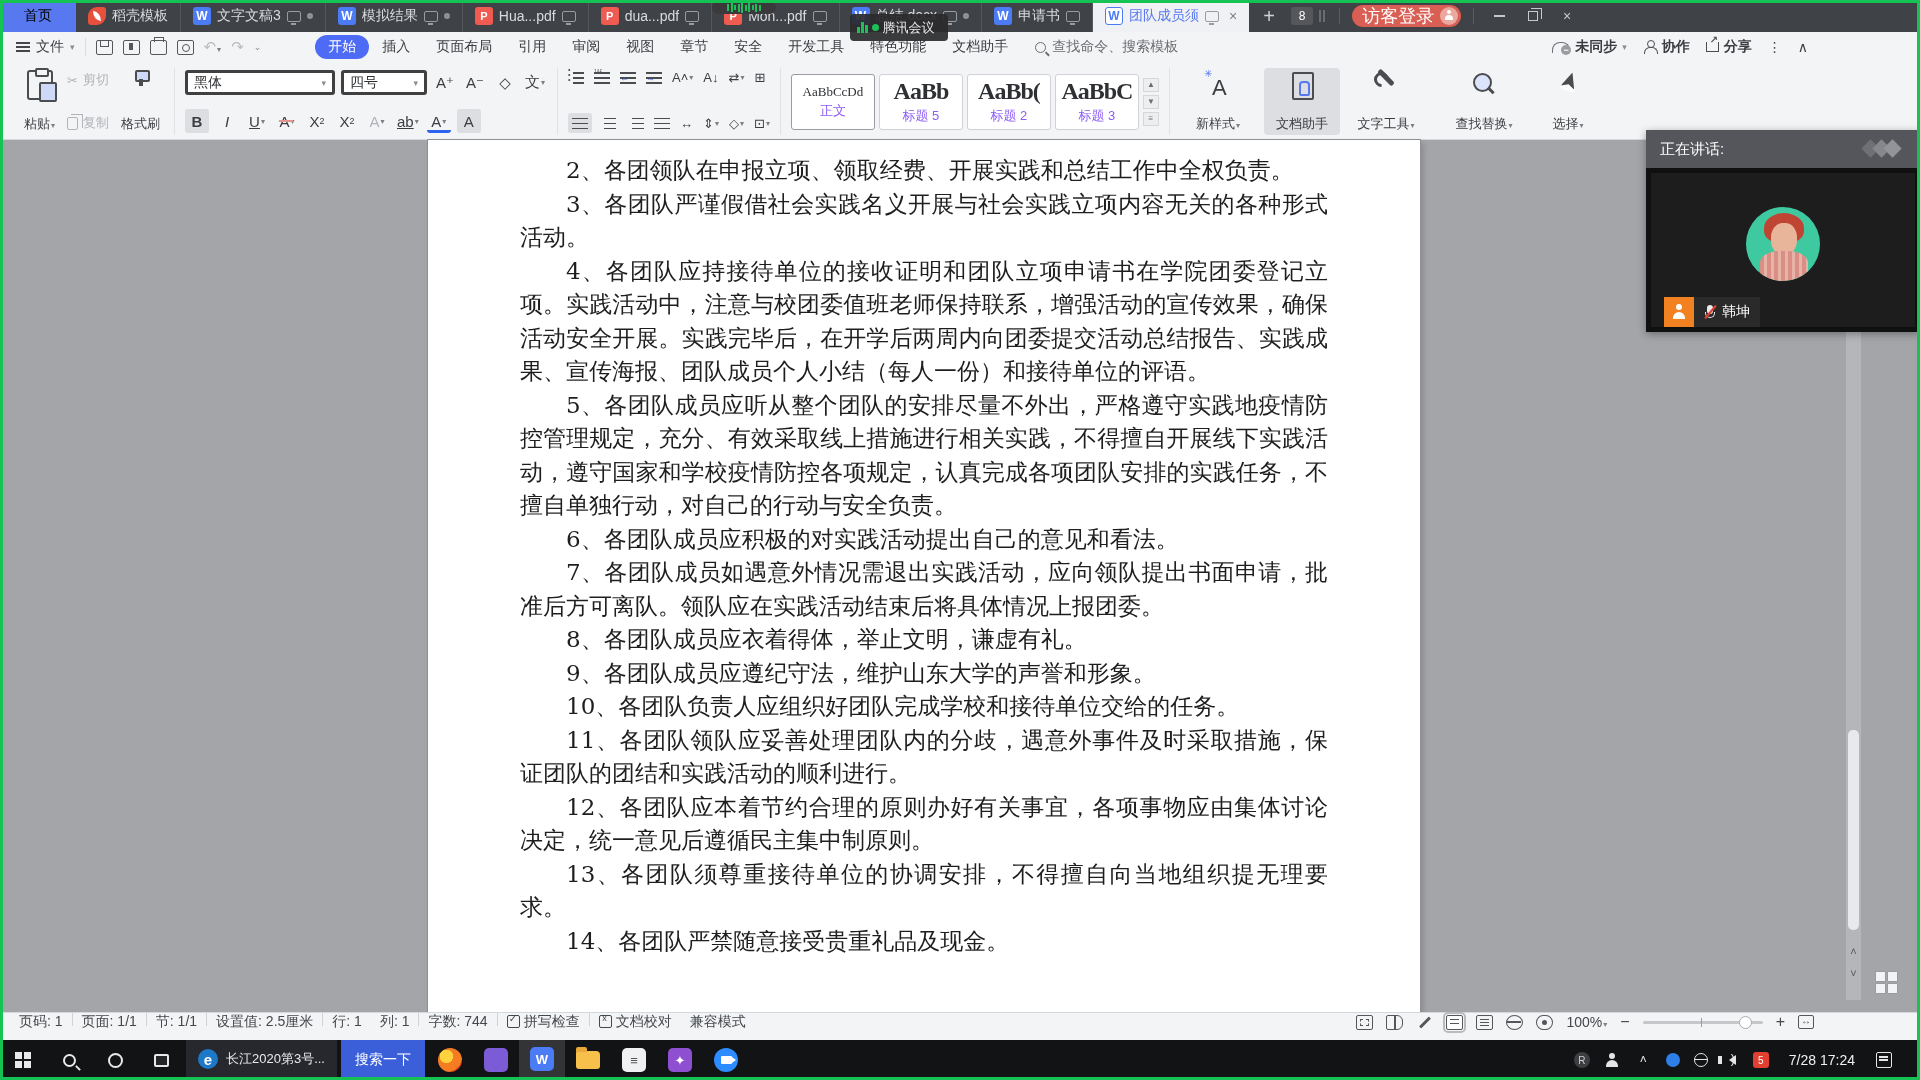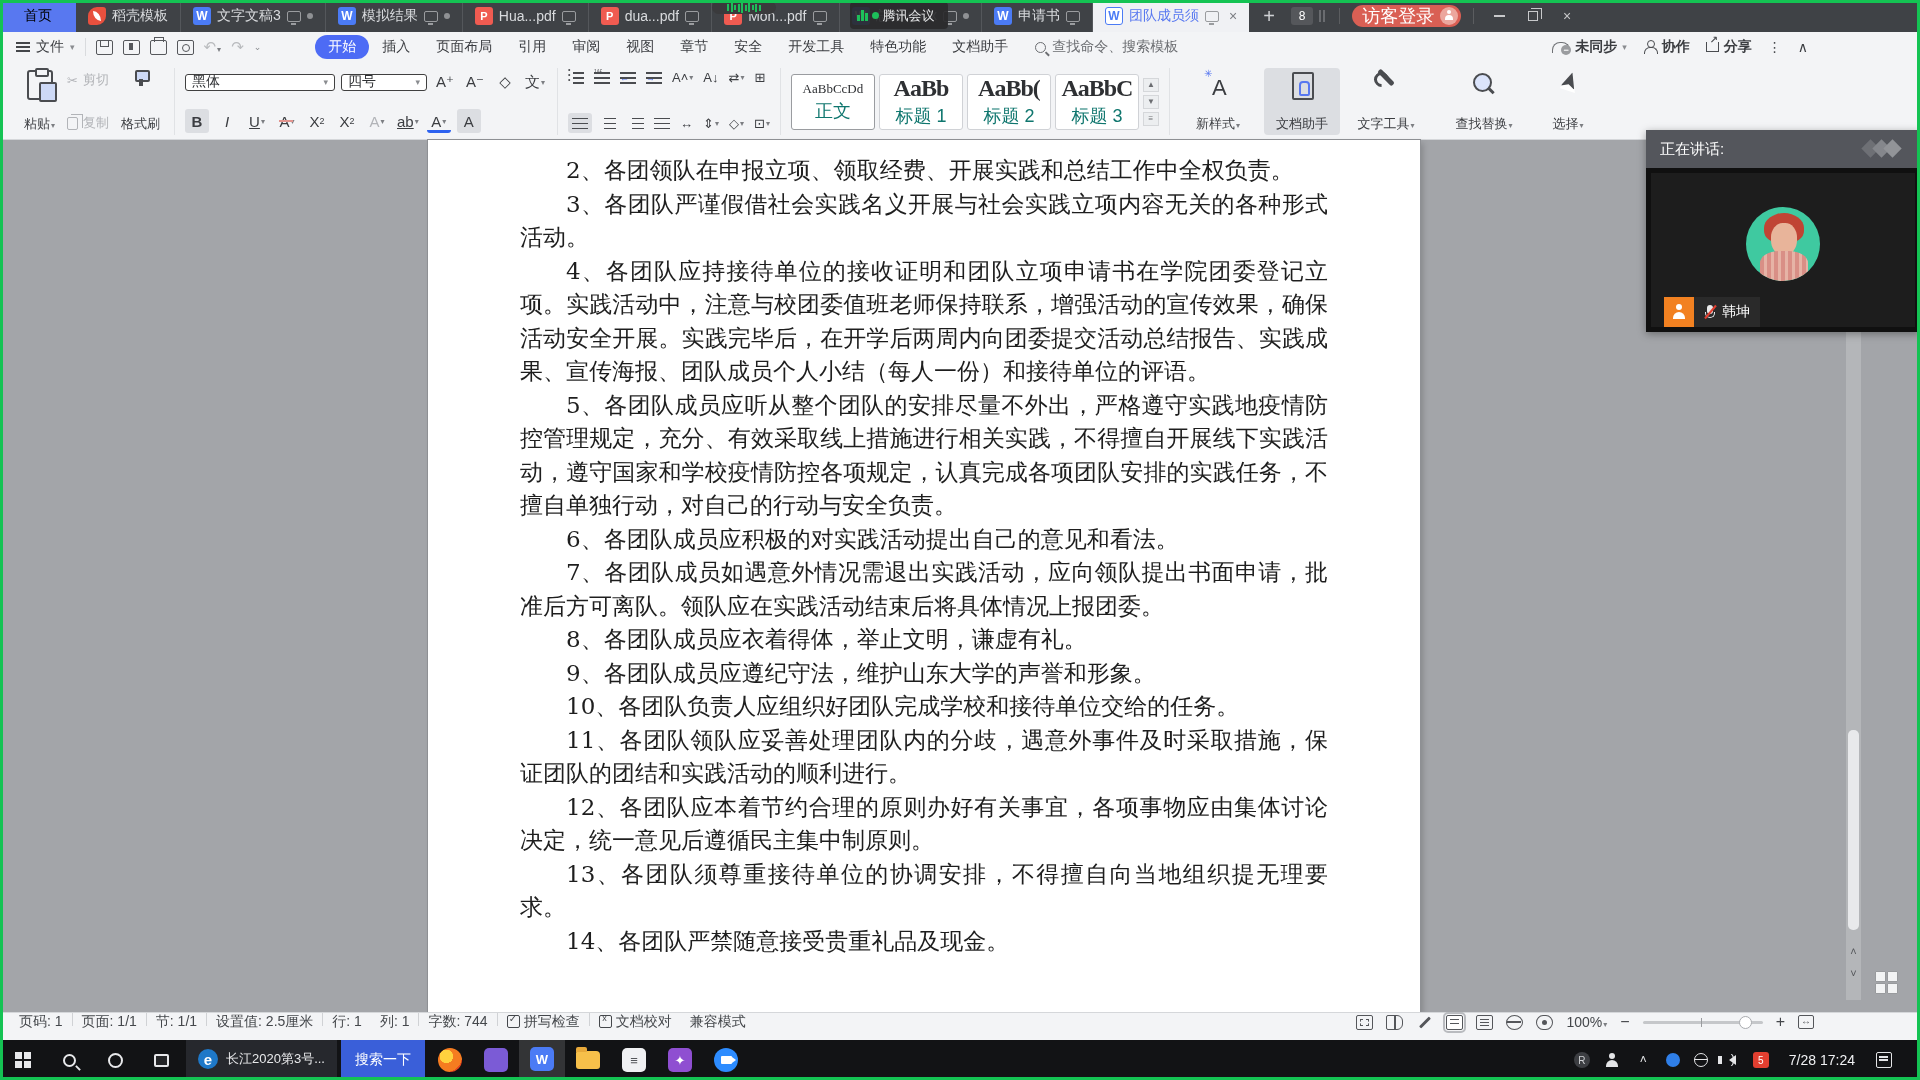--- a/index.html
+++ b/index.html
@@ -37,21 +37,21 @@
   .person-glyph::after { content:""; position:absolute; left:0; top:5px; width:8px; height:5px; border-radius:4px 4px 0 0; background:#fff; }
   .win-controls { display:flex; align-items:center; gap:4px; margin-left:4px; }
   .win-btn { width:30px; height:26px; display:flex; align-items:center; justify-content:center; color:#c8c9cb; font-size:14px; }
   .min-glyph { width:11px; height:2px; background:#c8c9cb; }
   .restore-glyph { width:10px; height:10px; border:1.5px solid #c8c9cb; position:relative; }
   .restore-glyph::before { content:""; position:absolute; left:2px; top:-4px; width:10px; height:10px; border:1.5px solid #c8c9cb; border-left:none; border-bottom:none; }
 
   
   .float-audio { position:absolute; left:712px; top:1px; width:64px; height:13px; background:#3a3a3c; border-radius:7px; z-index:60; display:flex; align-items:center; justify-content:center; gap:1.5px; }
   .float-audio i { width:2px; height:7px; background:#1dbf5a; }
-  .float-meeting { position:absolute; left:850px; top:2px; width:98px; height:27px; background:rgba(42,42,44,0.92); border-radius:4px; z-index:60; display:flex; align-items:center; gap:4px; padding:0 7px; }
+  .float-meeting { position:absolute; left:850px; top:14px; width:98px; height:27px; background:rgba(42,42,44,0.92); border-radius:4px; z-index:60; display:flex; align-items:center; gap:4px; padding:0 7px; }
   .fm-bars { display:flex; gap:1.5px; align-items:flex-end; }
   .fm-bars i { width:2.5px; background:#1dbf5a; }
   .fm-dot { width:7px; height:7px; border-radius:50%; background:#1dbf5a; }
   .float-meeting .lbl { color:#e9eaeb; font-size:13px; white-space:nowrap; }
 
   
   .menubar { position:absolute; top:32px; left:0; width:1920px; height:30px; background:#f3f4f6; display:flex; align-items:center; font-size:14px; color:#3b3d41; padding:0 16px; }
   .file-menu { display:flex; align-items:center; gap:6px; margin-right:10px; }
   .burger { width:14px; height:10px; border-top:2px solid #44464a; border-bottom:2px solid #44464a; position:relative; }
   .burger::after { content:""; position:absolute; left:0; top:2px; width:14px; height:2px; background:#44464a; }
@@ -91,21 +91,21 @@
   .mini-col { display:flex; flex-direction:column; justify-content:space-between; padding:3px 0; }
   .mini-btn { display:flex; align-items:center; gap:5px; font-size:13px; }
   .scissors { color:#b2b4b8; font-size:13px; }
   .copy-ico { width:11px; height:13px; border:1.5px solid #b2b4b8; border-radius:2px; position:relative; }
   .copy-ico::after { content:""; position:absolute; left:3px; top:-4px; width:11px; height:13px; border:1.5px solid #b2b4b8; border-left:none; border-bottom:none; }
   .brush-ico { width:16px; height:16px; position:relative; }
   .brush-ico::before { content:""; position:absolute; left:2px; top:0; width:11px; height:8px; border:2px solid #4a4c50; border-radius:2px; background:#cdd9f6; }
   .brush-ico::after { content:""; position:absolute; left:6px; top:9px; width:4px; height:7px; background:#4a4c50; }
   .font-grid { display:flex; flex-direction:column; justify-content:space-between; padding:2px 0; }
   .font-row { display:flex; align-items:center; gap:6px; }
-  .combo { height:17px; background:#fff; border:1px solid #404040; border-radius:3px; display:flex; align-items:center; justify-content:space-between; padding:0 6px; font-size:14px; color:#2e3033;text-align:center; }
+  .combo { height:25px; background:#fff; border:3px solid #404040; border-radius:3px; display:flex; align-items:center; justify-content:space-between; padding:0 6px; font-size:14px; color:#2e3033;text-align:center; }
   .combo .caret { font-size:9px; }
   .fmt-btn { min-width:24px; height:24px; display:flex; align-items:center; justify-content:center; font-size:15px; color:#3b3d41; border-radius:3px; padding:0 2px; }
   .fmt-btn.pressed { background:#dcdee2; }
   .fmt-btn .under { text-decoration:underline; }
   .fmt-btn sub,.fmt-btn sup { font-size:9px; }
   .fmt-btn.blue-under { border-bottom:3px solid #2d62f0; height:21px; margin-top:3px; }
   .fmt-btn.red-strike { position:relative; }
   .fmt-btn.red-strike::after { content:""; position:absolute; left:4px; top:11px; width:14px; height:1.5px; background:#e2948e; }
   .fmt-btn.dis { color:#b2b4b8; }
   .tiny-caret { font-size:8px; color:#7c7e82; margin-left:1px; }
@@ -118,21 +118,21 @@
   .para-ico.list::before { content:"•\A•\A•"; white-space:pre; position:absolute; left:0; top:-4px; font-size:7px; line-height:5.2px; color:#4a4c50; }
   .para-ico.num::before { content:"1\A2\A3"; white-space:pre; position:absolute; left:0; top:-2px; font-size:5px; line-height:4.8px; color:#4a4c50; }
   .para-ico.ind::before { content:"←"; position:absolute; left:0; top:2px; font-size:9px; color:#5878f0; }
   .para-ico.ind2::before { content:"→"; position:absolute; left:0; top:2px; font-size:9px; color:#5878f0; }
   .glyph-btn { font-size:13px; color:#3b3d41; display:flex; align-items:center; }
   .styles-gallery { display:flex; gap:4px; align-items:center; }
   .style-card { width:84px; height:56px; background:#fff; border:1px solid #d0d2d6; border-radius:3px; display:flex; flex-direction:column; align-items:center; justify-content:center; gap:2px; }
   .style-card.selected { border:1px solid #9a9ca0; box-shadow:inset 0 0 0 1px #fff; }
   .style-sample { font-family:"Liberation Serif","DejaVu Serif",serif; font-size:13px; color:#2e3033; }
   .style-card.h .style-sample { font-size:24px; font-weight:bold; letter-spacing:-1px; }
-  .style-name { font-size:18px; color:#0f766e; }
+  .style-name { font-size:13px; color:#8b5cf6; }
   .gal-col { display:flex; flex-direction:column; justify-content:center; gap:3px; }
   .gal-col span { width:16px; height:14px; background:#eceef0; border:1px solid #d5d7da; font-size:8px; color:#6b6d71; display:flex; align-items:center; justify-content:center; }
   .tool-big { width:76px; display:flex; flex-direction:column; align-items:center; justify-content:space-between; padding:3px 0 2px; border-radius:4px; }
   .tool-big.pressed { background:#dcdee2; }
   .tb-ico { width:28px; height:28px; position:relative; }
   .newstyle-ico::before { content:"A"; position:absolute; left:8px; top:4px; font-size:22px; color:#3b3d41; }
   .newstyle-ico::after { content:"✳"; position:absolute; left:0; top:-3px; font-size:10px; color:#5878f0; }
   .docass-ico::before { content:""; position:absolute; left:4px; top:1px; width:18px; height:24px; border:2px solid #4a4c50; border-radius:2px; }
   .docass-ico::after { content:""; position:absolute; left:11px; top:10px; width:7px; height:11px; border:2.5px solid #5878f0; border-radius:4px 4px 2px 2px; }
   .wrench-ico::before { content:""; position:absolute; left:4px; top:4px; width:20px; height:5px; background:#4a4c50; transform:rotate(45deg); border-radius:2px; }
@@ -542,21 +542,21 @@
       </div>
     </div>
 
     <div class="rgroup styles-gallery">
       <div class="style-card selected">
         <span class="style-sample">AaBbCcDd</span>
         <span class="style-name">正文</span>
       </div>
       <div class="style-card h">
         <span class="style-sample">AaBb</span>
-        <span class="style-name">标题 1</span>
+        <span class="style-name">标题 5</span>
       </div>
       <div class="style-card h">
         <span class="style-sample">AaBb(</span>
         <span class="style-name">标题 2</span>
       </div>
       <div class="style-card h">
         <span class="style-sample">AaBbC</span>
         <span class="style-name">标题 3</span>
       </div>
       <div class="gal-col">

